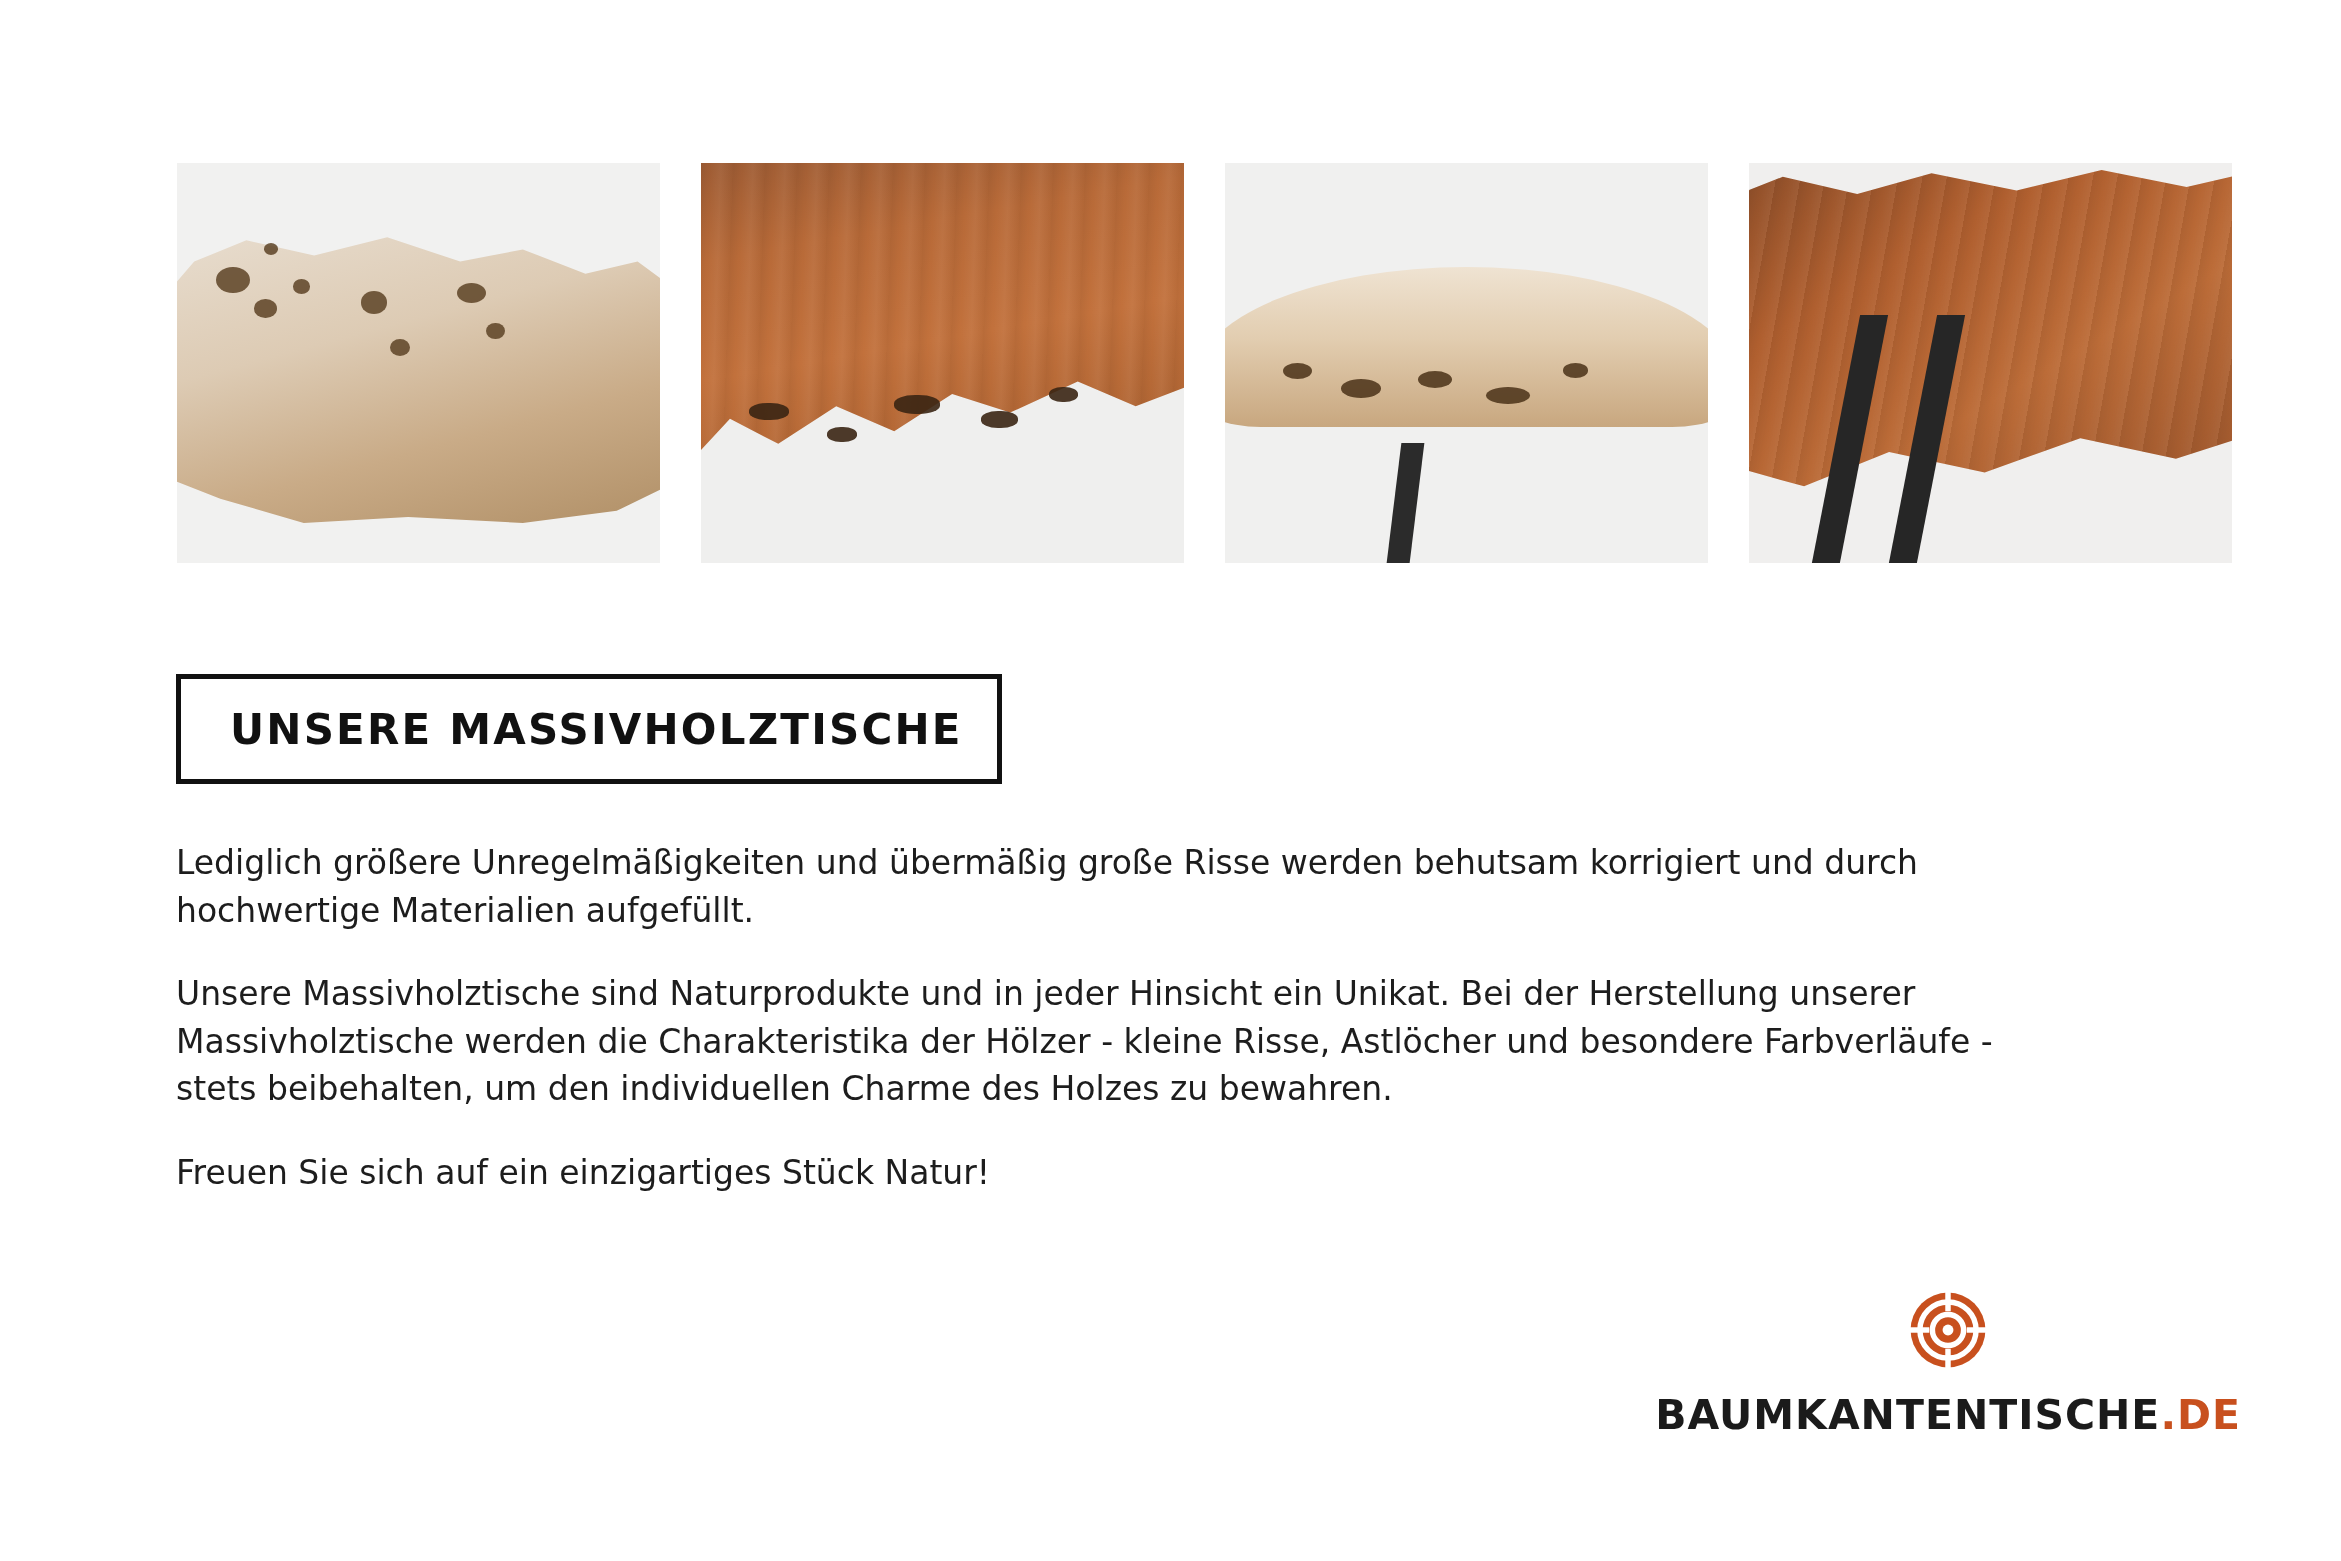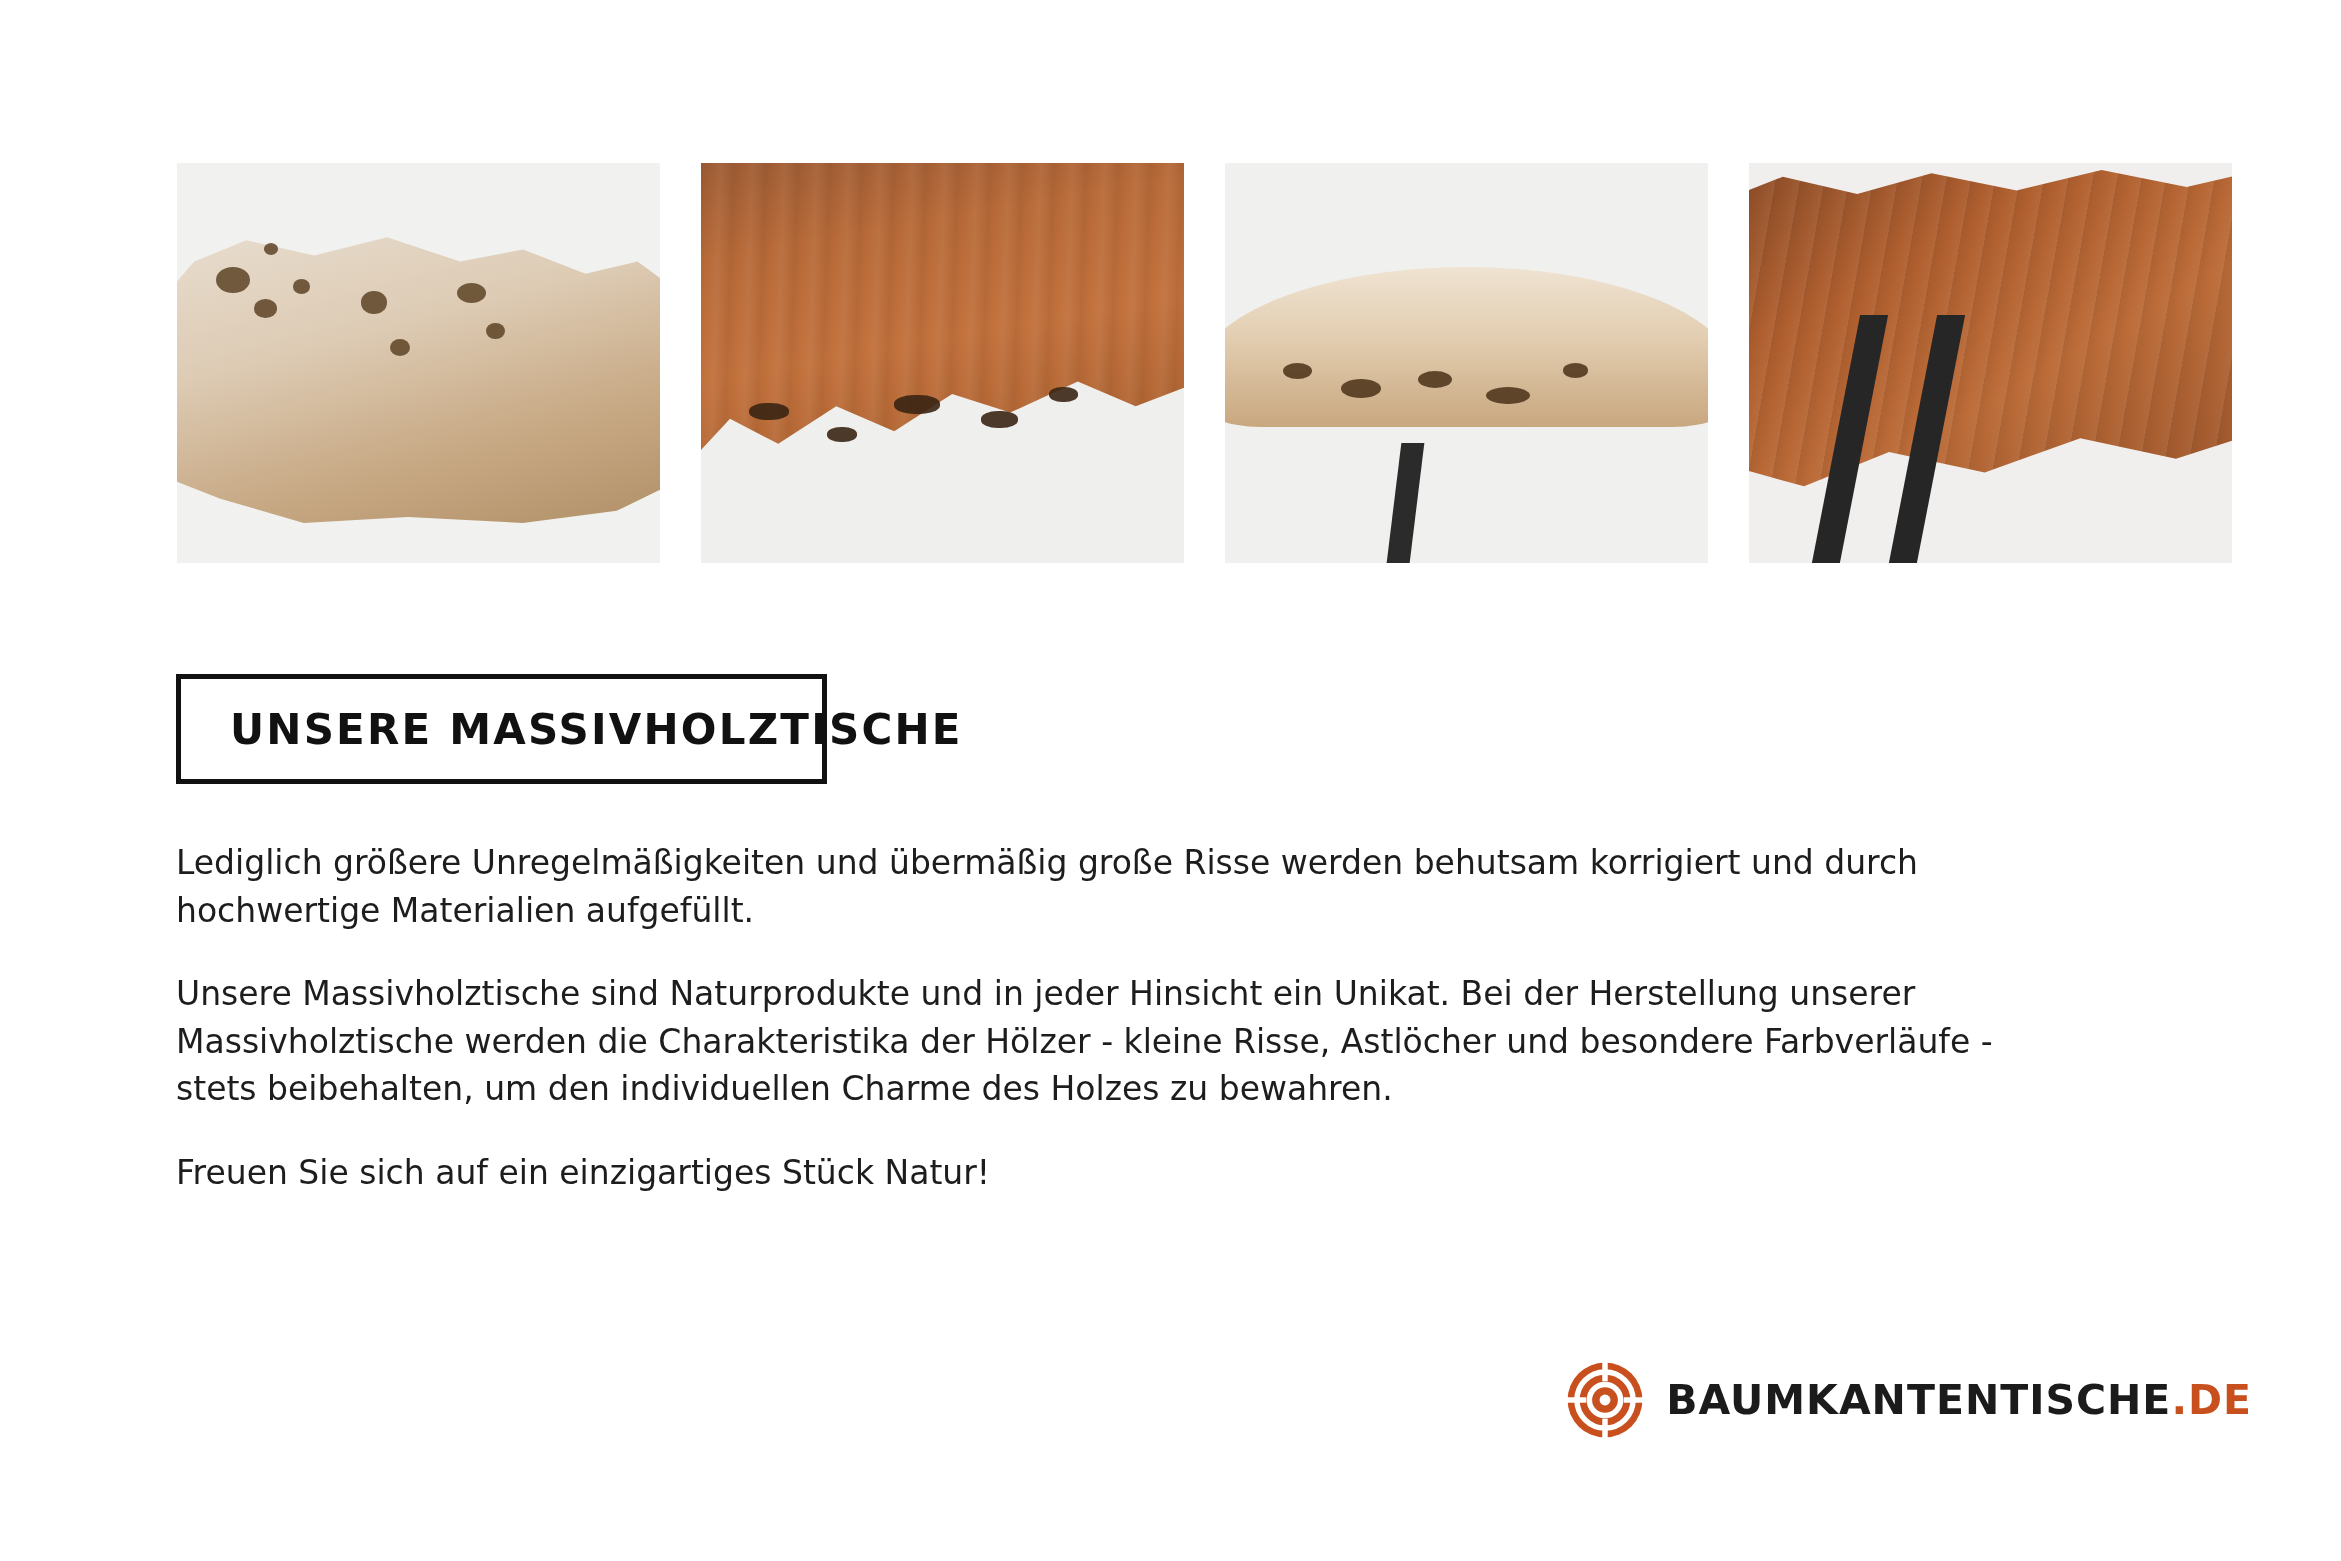--- a/index.html
+++ b/index.html
@@ -109,21 +109,21 @@
     transform: skewX(-11deg);
   }
   .p4 .leg.l1 { left: 18%; }
   .p4 .leg.l2 { left: 34%; }
 
   
   .heading-box {
     position: absolute;
     left: 176px;
     top: 674px;
-    width: 651px;
+    width: 826px;
     height: 110px;
     border: 5.3px solid #111111;
     box-sizing: border-box;
     display: flex;
     align-items: center;
   }
   .heading-box .title {
     font-family: "DejaVu Sans", sans-serif;
     font-weight: 700;
     font-size: 42px;
@@ -145,25 +145,26 @@
     font-family: "DejaVu Sans", sans-serif;
   }
   .copy p {
     margin: 0 0 36px 0;
   }
   .copy p:last-child { margin-bottom: 11px; }
 
   
   .brand {
     position: absolute;
-    right: 90px;
+    right: 101px;
     bottom: 123px;
     display: flex;
     align-items: center;
     gap: 22.5px;
+    flex-direction: column;
   }
   .brand-mark {
     width: 78px;
     height: 78px;
     flex: 0 0 78px;
   }
   .brand-text {
     font-family: "DejaVu Sans", sans-serif;
     font-weight: 700;
     font-size: 41px;

